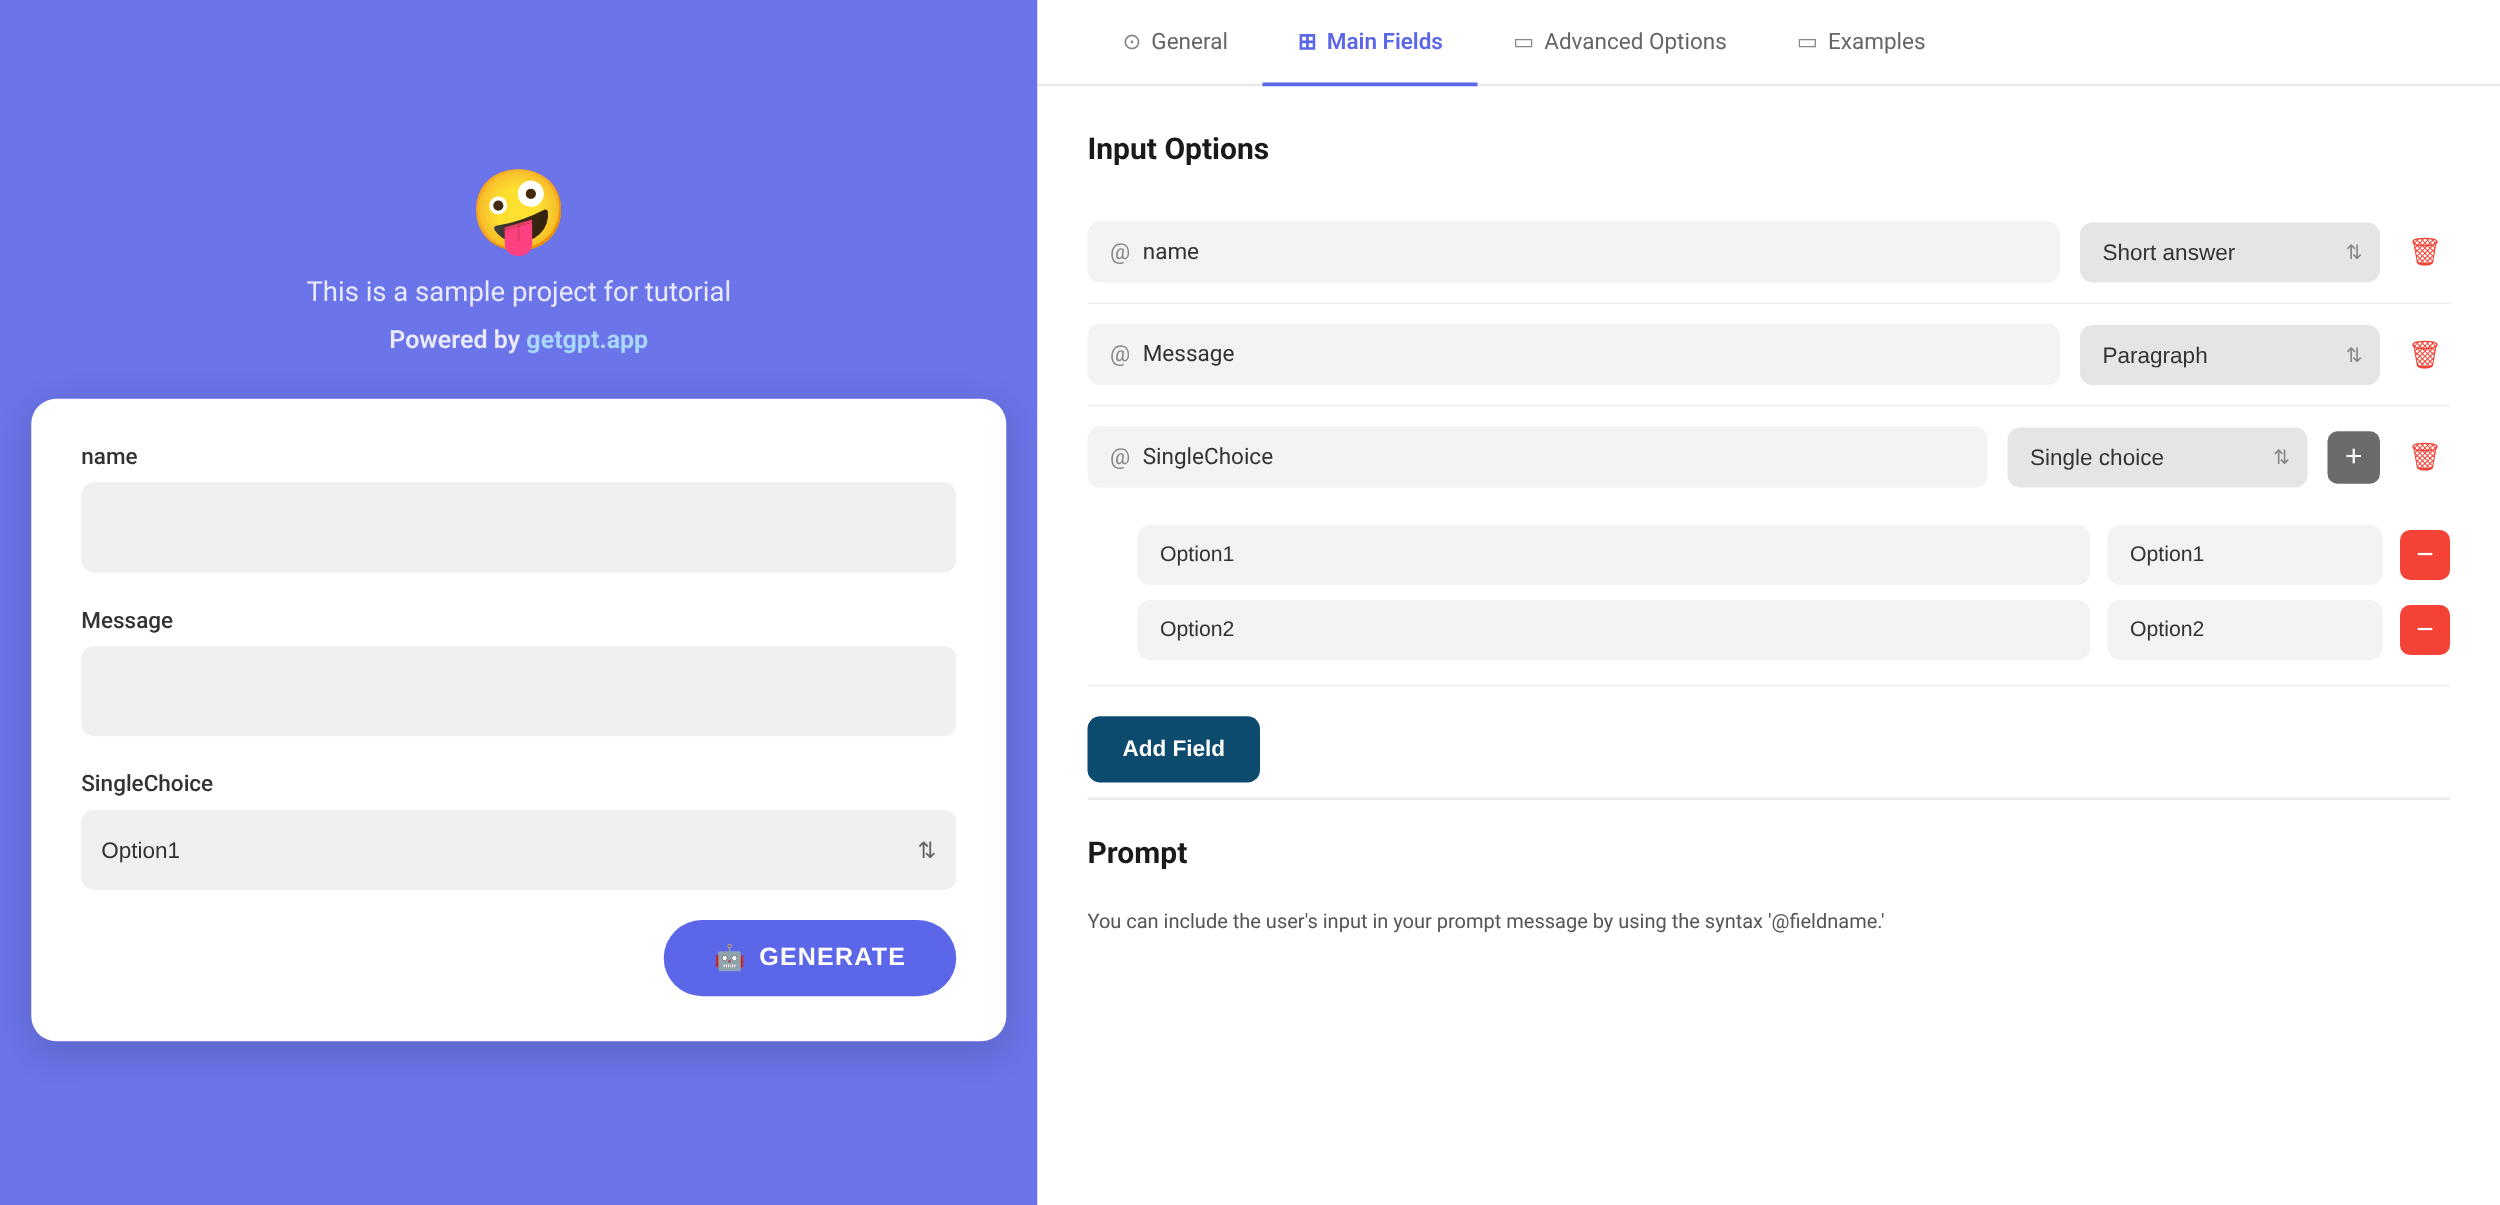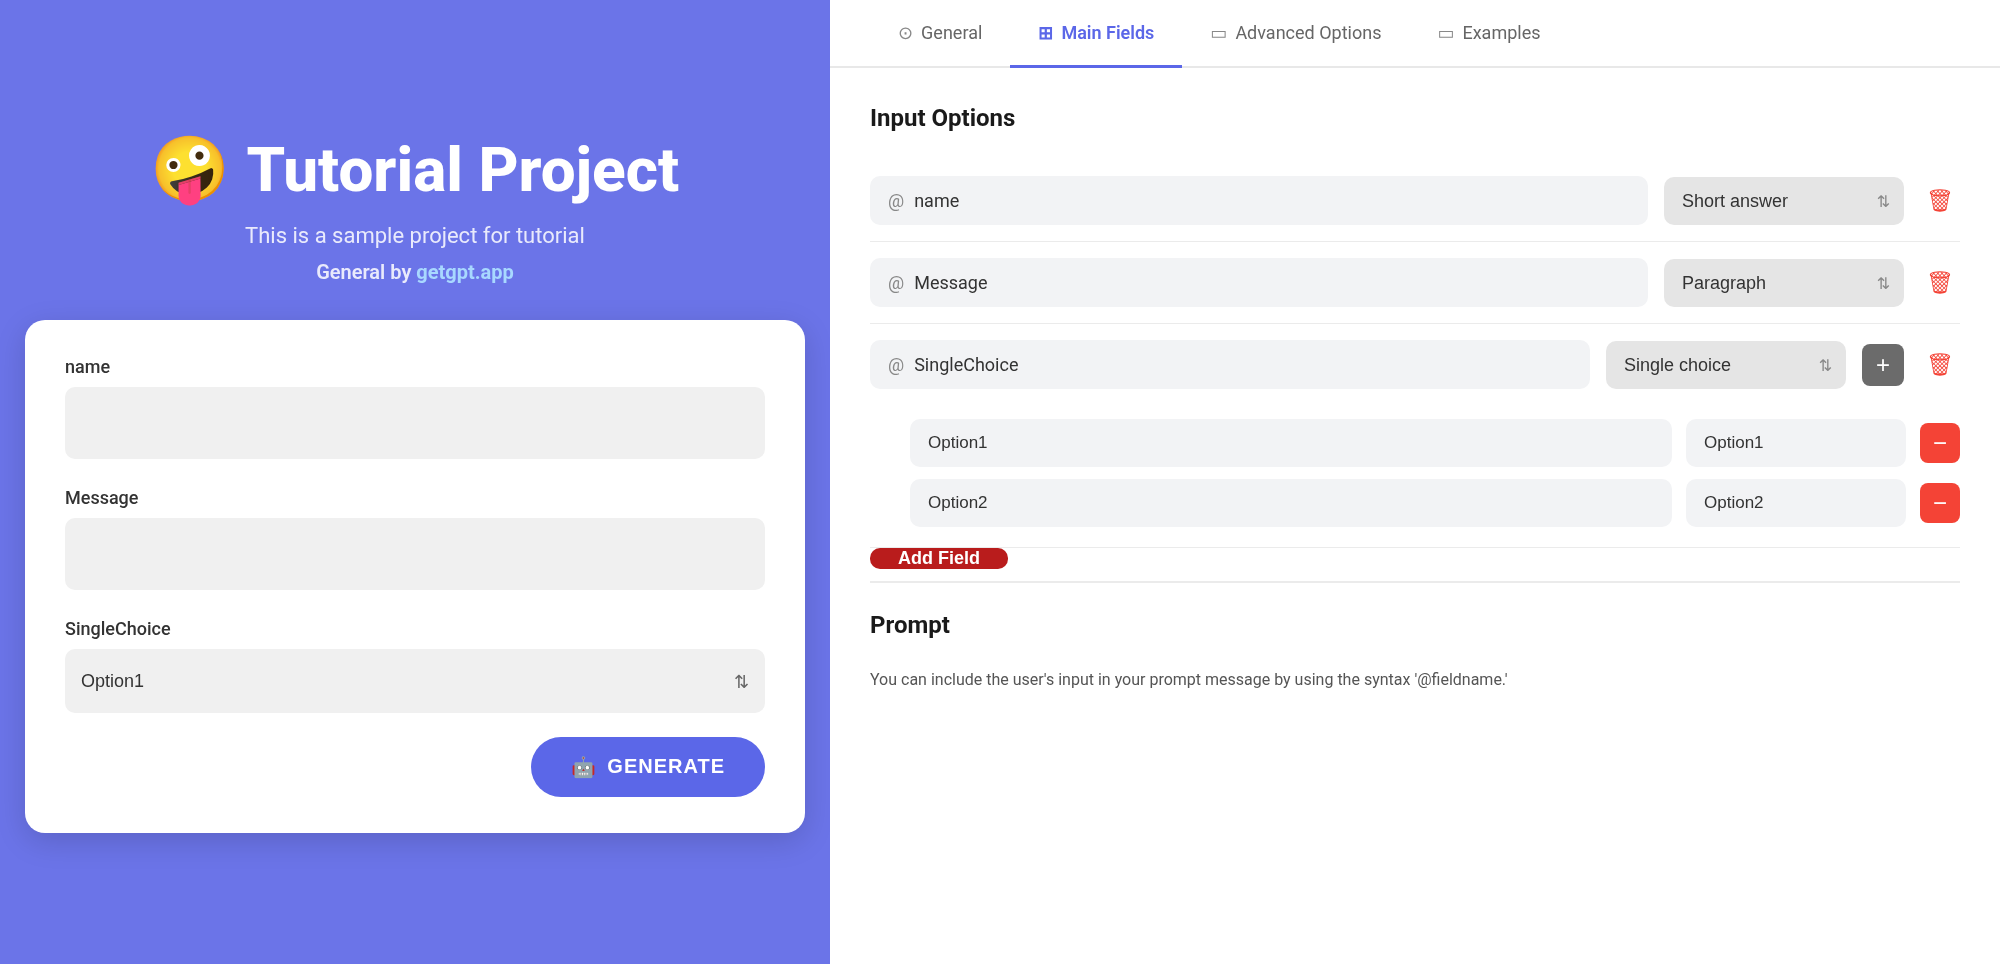--- a/index.html
+++ b/index.html
@@ -329,28 +329,29 @@
       height: 40px;
       font-size: 24px;
       cursor: pointer;
       display: flex;
       align-items: center;
       justify-content: center;
       flex-shrink: 0;
     }
 
     .add-field-btn {
-      background: #b91c1c;
+      background: #0c4a6e;
       color: white;
       border: none;
       border-radius: 10px;
-      padding: 0 28px;
+      padding: 16px 28px;
       font-size: 18px;
       font-weight: 600;
       cursor: pointer;
+      margin-top: 24px;
       display: inline-block;
     }
 
     .prompt-section {
       margin-top: 12px;
       border-top: 2px solid #EBEBEB;
       padding-top: 28px;
     }
 
     .prompt-description {
@@ -359,25 +360,24 @@
       line-height: 1.6;
     }
   </style>
 </head>
 <body>
 
 <div class="left-panel">
   <div class="left-content">
     <div class="project-header">
       <span class="emoji">🤪</span>
-      <h1 class="project-title">Tutorial Project</h1>
     </div>
     <p class="project-description">This is a sample project for tutorial</p>
     <p class="powered-by">
-      <span>General by</span>
+      <span>Powered by</span>
       <span class="powered-link" style="cursor:pointer;">getgpt.app</span>
     </p>
     <div class="form-card">
 
       <div class="form-field">
         <label class="form-label">name</label>
         <textarea class="form-input" style=""></textarea>
       </div>
 
       <div class="form-field">

